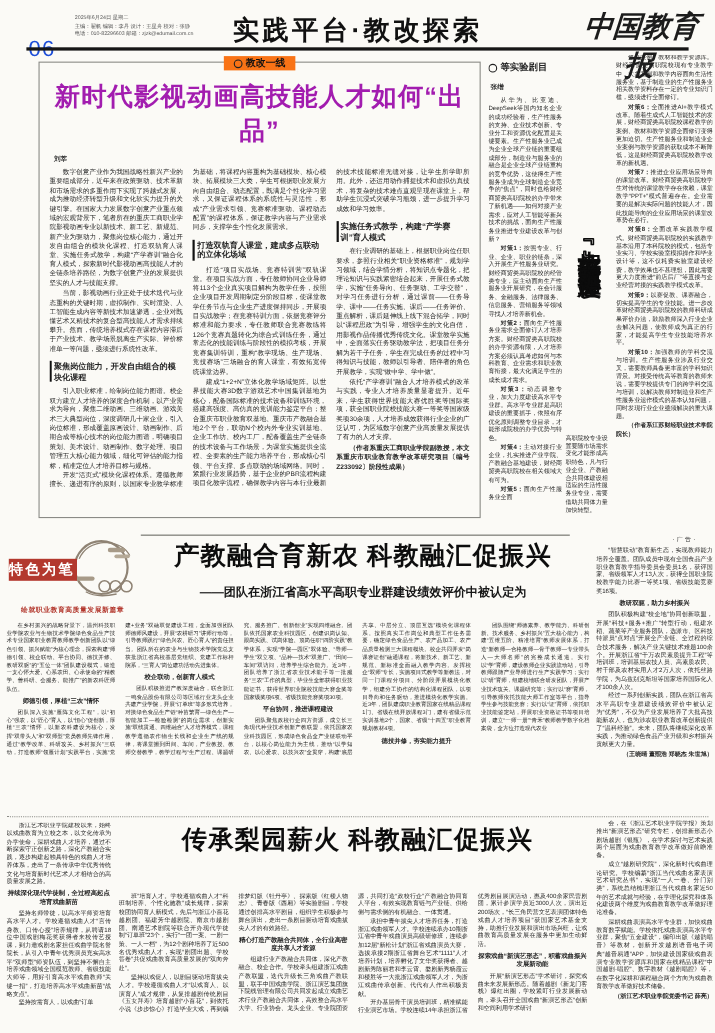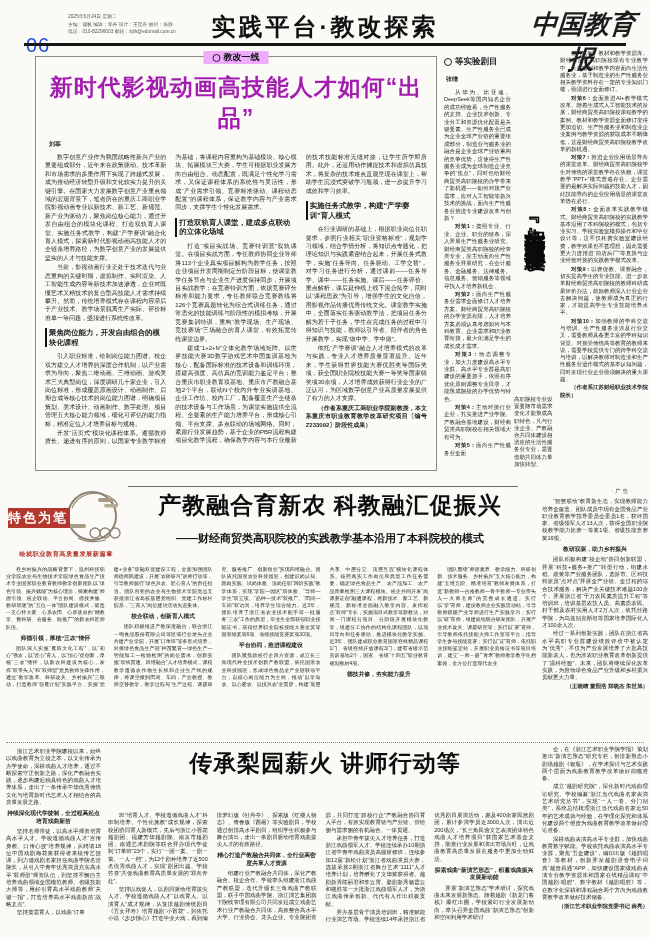--- a/index.html
+++ b/index.html
@@ -17,21 +17,21 @@
   .masthead{left:520px;top:7px;width:124px;text-align:center;font-size:26px;font-weight:700;font-style:italic;
     font-family:"DejaVu Serif","Liberation Serif",serif;color:#1c1c1c;transform:skewX(-4deg);}
   .header-rule{top:43px;left:24px;width:602px;height:2.5px;background:#161616;}
   
   .para{margin:0 0 1px 0;text-indent:2em;text-align:justify;}
   .para b{font-weight:800;}
   .credit{font-weight:700;}
   .sign{text-align:right;font-weight:700;text-indent:0;margin-top:2px;}
   
   .box-article{left:35px;top:56px;width:402px;height:415px;border:1px solid #8a8a86;box-sizing:border-box;padding:0 9px;}
-  .col-label{position:absolute;top:-6px;left:50%;transform:translateX(-50%);background:#f0abfc;padding:0 9px;
+  .col-label{position:absolute;top:-6px;left:50%;transform:translateX(-50%);background:#f97316;padding:0 9px;
     font-size:9px;font-weight:800;color:#111;white-space:nowrap;display:flex;align-items:center;gap:3px;}
   .ring{display:inline-block;width:6px;height:6px;border:1.4px solid #222;border-radius:50%;}
   .box-headline{margin-top:15px;text-align:center;font-size:23px;font-weight:900;letter-spacing:1px;color:#a21caf;}
   .box-byline{font-size:6px;color:#333;margin:6px 0 4px 4px;font-weight:700;}
   .box-body{height:340px;overflow:hidden;column-count:3;column-gap:9px;font-size:6px;line-height:8.4px;}
   .bar-subhead{border-left:2.5px solid #111;padding-left:2px;font-weight:800;font-size:7.4px;line-height:9.6px;
     margin:6px 0 5px 0;break-inside:avoid;text-align:left;}
   
   .notes-col{left:444px;top:56px;width:67px;height:416px;overflow:hidden;}
   .notes-label{font-size:8.5px;font-weight:800;display:flex;align-items:center;gap:3px;margin-bottom:7px;}
@@ -148,21 +148,21 @@
     <circle cx="57" cy="47" r="5" fill="none" stroke="#8f8374" stroke-width="1.4"></circle>
     <circle cx="37" cy="47" r="5" fill="none" stroke="#8f8374" stroke-width="1.4"></circle>
     <path d="M20 52 q10 6 28 2" fill="none" stroke="#8f8374" stroke-width="1.2"></path>
   </svg>
   <div class="badge-box">特色为笔</div>
   <div class="badge-tagline">绘就职业教育高质量发展新篇章</div>
 </div>
 
 <div class="abs feature-head">
   <div class="feature-title">产教融合育新农 科教融汇促振兴</div>
-  <div class="feature-subtitle">——财经商贸类高职院校的实践教学基本沿用了本科院校的模式</div>
+  <div class="feature-subtitle">——团队在浙江省高水平高职专业群建设绩效评价中被认定为</div>
 </div>
 
 <div class="abs feature-body">
     <p class="para">在乡村振兴的战略背景下，温州科技职业学院农业与生物技术学院绿色食品生产技术专业国家职业教育教师教学创新团队以“绿色引领、振兴赋能”为核心理念，探索构建“师德引领、校企联动、平台协同、德技并修、教研双驱”的“五位一体”团队建设模式，锻造一支心怀大爱、心系农田、心承使命的“精教学、善科研、会服务、能推广”的新农科匠师队伍。</p>
     <div class="flow-subhead">师德引领，厚植“三农”情怀</div>
     <p class="para">团队深入实施“雁阵文化工程”，以“初心”强农，以“匠心”育人，以“恒心”促创新，厚植“三农”情怀，以新农科建设为核心，发挥“双带头人”和“双师型”党员教师先锋作用，通过“教学改革、科研攻关、乡村振兴”三联动，打造教师“领雁计划”实践平台，实施“党建+业务”双融双促建设工程，全面加强团队师德师风建设，开展“农耕研习”讲师行动等，引导教师践行“绿色兴农、匠心育人”的责任担当。团队所在的农业与生物技术学院党总支获批浙江省高校基层党组织、党建工作标杆院系，“三育人”岗位建功活动先进集体。</p>
     <div class="flow-subhead">校企联动，创新育人模式</div>
     <p class="para">团队积极推进产教深度融合，联合浙江一鸣食品股份有限公司等区域行业龙头企业共建产业学院，开展“订单班”等多形式培养，对接绿色食品生产链“种苗繁育—绿色生产—智能加工—检验检测”的岗位需求，创新实施“双线贯通、四维融合”人才培养模式，课程教学遵循农作物生长线和企业生产线的规律，将课堂搬到田间、车间，产业教授、教师交替教学，教学过程与“生产过程、课题研究、服务推广、创新创业”实现四维融合。团队依托国家农业科技园区，创建识岗认知、跟岗实践、试岗体验、顶岗任职“四阶实践”教学体系，实现“学院—园区”双体验、“导师—学生”双立项、“品种—技术”双推广、“田间—车间”双访问，培养学生综合能力。近3年，团队培养了浙江省农业技术能手等一批服务“三农”工作的典型，毕业生全部获得职业技能证书，获得世界职业院校技能大赛金奖等国家级奖项6项、省级技能竞赛奖项30项。</p>
     <div class="flow-subhead">平台协同，推进课程建设</div>
     <p class="para">团队聚焦政校行企四方资源，成立长三角现代种业技术创新产教联盟，依托国家农业科技园区，形成绿色食品全产业链联动平台，以核心岗位能力为主线，推动“以学知农、以心爱农、以技兴农”全贯穿，构建“底层共享、中层分立、顶层互选”模块化课程体系。按照真实工作岗位和典型工作任务需要，确定绿色食品生产、农产品加工、农产品质量检测三大课程模块。校企共同开发“岗课赛证创”融通课程，将新技术、新工艺、新规范、新标准全面融入教学内容。发挥校企“双师”专长，实施项目式教学等新教法，对同一门课程分项目、分阶段开展模块化教学，组建分工协作的结构化课程团队，以项目导向和任务驱动，推进模块化教学实施。近3年，团队建成职业教育国家在线精品课程1门、省级在线开放课程3门，建有省级示范实训基地2个，国家、省级“十四五”职业教育规划教材4项。</p>
@@ -184,21 +184,21 @@
 <div class="abs dot-rule"></div>
 
 <div class="abs opera-col1">
     <p class="para">浙江艺术职业学院建校以来，始终以戏曲教育为立校之本，以文化传承为办学使命，深耕戏曲人才培养，通过不断探索守正创新之路，深化产教融合实践，逐步构建起独具特色的戏曲人才培养体系，走出了一条传承中华优秀传统文化与培育新时代艺术人才相结合的高质量发展之路。</p>
     <div class="flow-subhead">持续深化现代学徒制，全过程高起点培育戏曲新苗</div>
     <p class="para">坚持名师带徒，以高水平师资培育高水平人才。学校遵循戏曲人才“言传身教、口传心授”培养规律，从聘请18位中国戏剧梅花奖获得者来校传艺授课，到力邀戏剧名家担任戏曲学院名誉院长，从引入中青年优秀演员充实高水平“双师型”师资队伍，到坚持不懈自主培养戏曲领域全国模范教师、省级技能大师等，用好引育高水平戏曲教师“关键一招”，打造培养高水平戏曲新苗“战略支点”。</p>
     <p class="para">坚持按需育人，以戏曲“订单</p>
   </div>
 
 <div class="abs opera-head">
-  <div class="opera-title">传承梨园薪火 讲师行动等</div>
+  <div class="opera-title">传承梨园薪火 科教融汇促振兴</div>
 </div>
 
 <div class="abs opera-flow">
     <p class="para">班”培育人才。学校遵循戏曲人才“科班制培养、个性化施教”成长规律，探索校团协同育人新模式，先后与浙江小百花越剧团、福建芳华越剧院、南京市越剧团、南通艺术剧院等联合开办现代学徒制“订单班”23个，实行“一团一案、一剧一策、一人一档”，为12个剧种培养了近500名优秀戏曲人才，实现“剧团出题、学校答卷”共促戏曲教育高质量发展的“双向奔赴”。</p>
     <p class="para">坚持以戏促人，以剧目驱动培育拔尖人才。学校遵循戏曲人才“以戏育人、以演育人”成才规律，从复排越剧传统剧目《五女拜寿》培育越剧“小百花”，到依托小说《步步惊心》打造毕业大戏，再到编排梦幻版《牡丹亭》、探索版《红楼人物志》、青春版《西厢》等实验剧目，学校通过创排高水平剧目，组织学生积极参与舞台演出，走出一条剧目驱动培育戏曲拔尖人才的有效路径。</p>
     <div class="flow-subhead">精心打造产教融合共同体，全行业高密度共享人才资源</div>
     <p class="para">组建行业产教融合共同体，深化产教融合、校企合作。学校牵头组建浙江戏曲产教联盟，迭代升级长三角戏曲产教联盟，联手中国戏曲学院、浙江演艺集团旗下院线管理有限公司共同发起成立戏曲艺术行业产教融合共同体，高效整合高水平大学、行业协会、龙头企业、专业院团资源，共同打造“政校行企”产教融合协同育人平台，有效实现教育链与产业链、供给侧与需求侧的有机融合、一体贯通。</p>
     <p class="para">承担中青年拔尖人才培养任务，打造浙江戏曲领军人才。学校连续承办10期浙江省中青年戏曲演员高级研修班，连续参加12届“新松计划”浙江省戏曲演员大赛，选拔承接2期浙江省舞台艺术“1111”人才培养计划，培养孵化了文华奖获得者、越剧新秀陈丽君和李云霄、婺剧新秀杨霞云和楼胜等一大批浙江戏曲领军人才，为浙江戏曲传承创新、代代有人作出积极贡献。</p>
     <p class="para">开办基层骨干演员培训班，精准赋能行业演艺市场。学校连续14年承担浙江省优秀剧目展演活动，惠及400余家民营剧团，累计参演学员近3000人次，演出近200场次，“长三角民营文艺表演团体特色戏曲人才培养项目”获国家艺术基金支持，助推行业发展和演出市场兴旺，让戏曲教育高质量发展在服务中更加生动鲜活。</p>
     <div class="flow-subhead">探索戏曲“新演艺形态”，积蓄戏曲振兴发展新动能</div>

